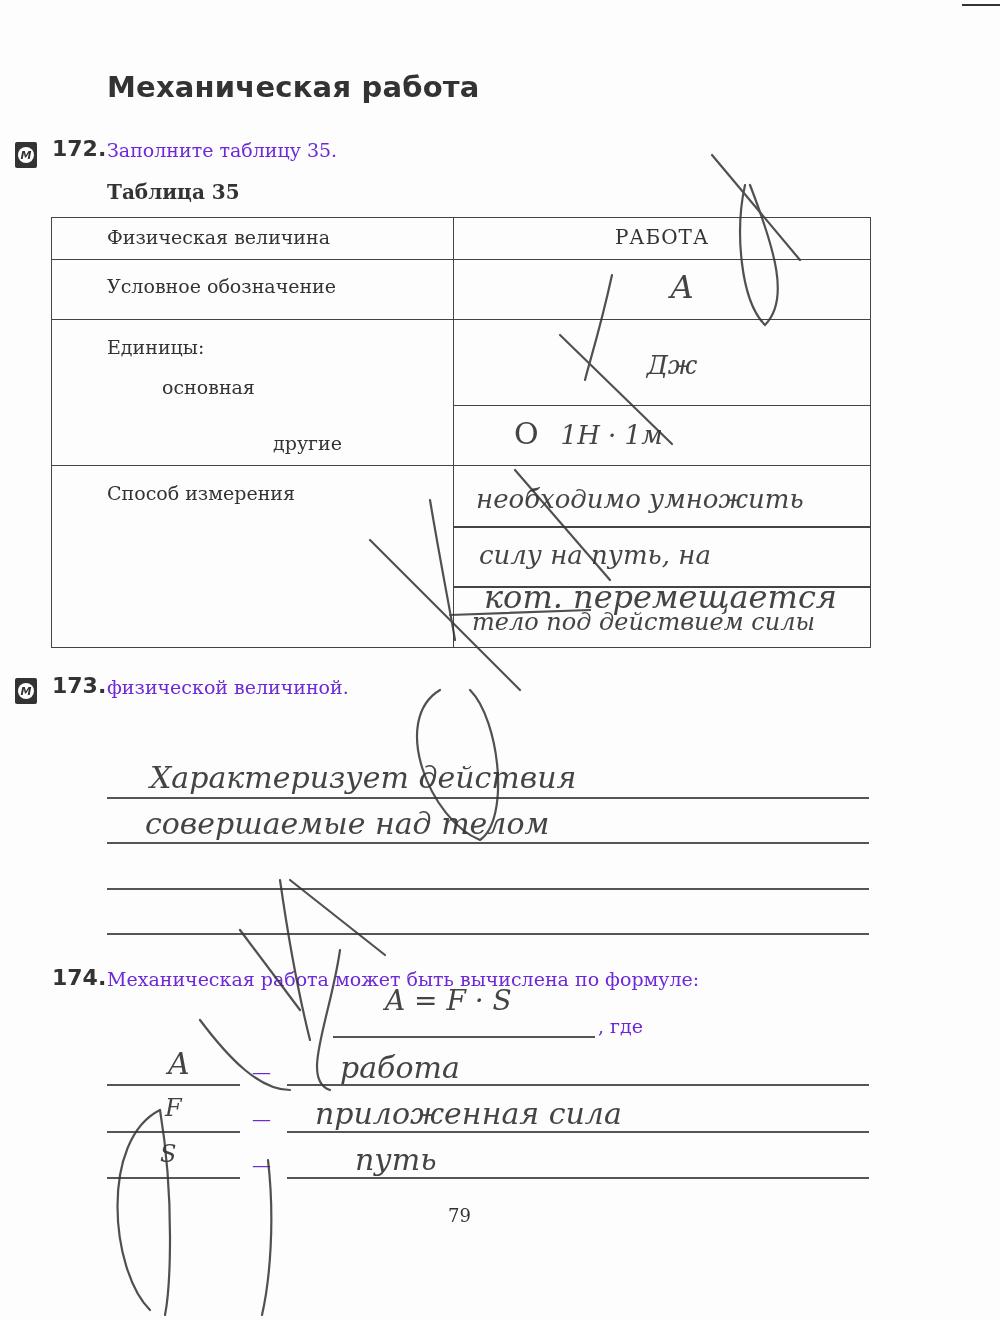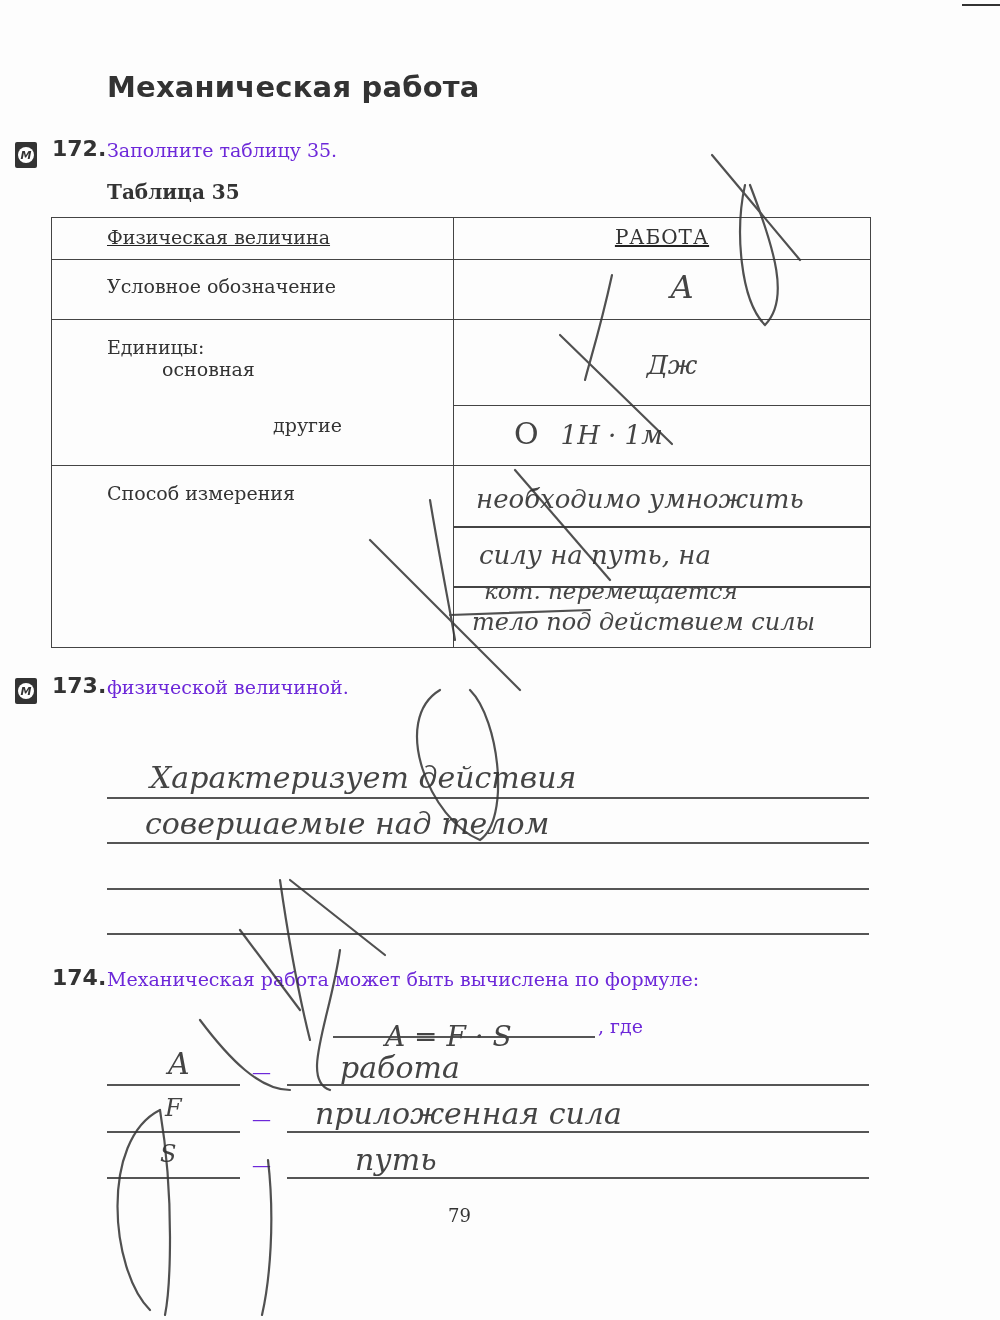--- a/index.html
+++ b/index.html
@@ -33,47 +33,47 @@
 
 <div class="abs badge" style="left:15px;top:142px;">
     <span>M</span>
   </div>
 <div class="abs num" style="left:52px;top:136px;">172.</div>
 <div class="abs task-text" style="left:107px;top:136px;">Заполните таблицу 35.</div>
 <div class="abs table-caption" style="left:107px;top:180px;">Таблица 35</div>
 
 <table class="t35">
   <tbody>
-      <tr style="height:42px;text-decoration:underline;">
+      <tr style="height:42px;">
     <td style="width:346px;padding-left:55px;padding-top:8px;">Физическая величина</td>
     <td style="text-align:center;padding-top:7px;font-size:20px;letter-spacing:1px;">РАБОТА</td>
   </tr>
   <tr style="height:60px;">
     <td style="padding-left:55px;padding-top:15px;">Условное обозначение</td>
     <td style="text-align:center;padding-top:8px;"><span class="hw" style="margin-left:40px;font-size:32px;">A</span></td>
   </tr>
   <tr style="height:86px;">
     <td rowspan="2" style="padding-left:55px;padding-top:16px;">
       <div>Единицы:</div>
-      <div style="padding-left:55px;margin-top:0;">основная</div>
+      <div style="padding-left:55px;margin-top:18px;">основная</div>
       <div style="padding-left:55px;margin-top:34px;text-align:center;">другие</div>
     </td>
     <td style="text-align:center;padding-top:30px;"><span class="hw" style="margin-left:20px;">Дж</span></td>
   </tr>
   <tr style="height:60px;">
     <td style="padding-left:60px;padding-top:10px;"><span class="hw" style="font-style:normal;font-size:30px;margin-right:22px;">O</span><span class="hw">1Н · 1м</span></td>
   </tr>
   <tr style="height:182px;">
     <td style="padding-left:55px;padding-top:16px;">Способ измерения</td>
     <td style="position:relative;">
       <div style="position:absolute;left:0;right:0;top:60px;height:1.5px;background:#444;"></div>
       <div style="position:absolute;left:0;right:0;top:120px;height:1.5px;background:#444;"></div>
       <div class="hw" style="position:absolute;left:22px;top:18px;">необходимо умножить</div>
       <div class="hw" style="position:absolute;left:25px;top:74px;">силу на путь, на</div>
-      <div class="hw" style="position:absolute;left:30px;top:112px;font-size:23px;">кот. перемещается</div>
+      <div class="hw" style="position:absolute;left:30px;top:112px;font-size:32px;">кот. перемещается</div>
       <div class="hw" style="position:absolute;left:18px;top:142px;font-size:24px;">тело под действием силы</div>
     </td>
   </tr>
 </tbody>
   </table>
 
 <div class="abs badge" style="left:15px;top:678px;">
     <span>M</span>
   </div>
 <div class="abs num" style="left:52px;top:673px;">173.</div>
@@ -85,21 +85,21 @@
 <div class="ruled" style="left:107px;top:842px;width:762px;"></div>
 <div class="ruled" style="left:107px;top:888px;width:762px;"></div>
 <div class="ruled" style="left:107px;top:933px;width:762px;"></div>
 <div class="abs hw" style="left:150px;top:760px;font-size:30px;">Характеризует действия</div>
 <div class="abs hw" style="left:145px;top:806px;font-size:30px;">совершаемые над телом</div>
 
 <div class="abs num" style="left:52px;top:965px;">174.</div>
 <div class="abs task-text" style="left:107px;top:965px;">Механическая работа может быть вычислена по формуле:</div>
 
 <div class="ruled" style="left:333px;top:1036px;width:262px;height:1.5px;"></div>
-<div class="abs hw" style="left:385px;top:1020px;font-size:28px;">A = F · S</div>
+<div class="abs hw" style="left:385px;top:984px;font-size:28px;">A = F · S</div>
 <div class="abs task-text" style="left:598px;top:1012px;">, где</div>
 
 <div class="ruled" style="left:107px;top:1084px;width:133px;"></div>
 <div class="ruled" style="left:287px;top:1084px;width:582px;"></div>
 <div class="ruled" style="left:107px;top:1131px;width:133px;"></div>
 <div class="ruled" style="left:287px;top:1131px;width:582px;"></div>
 <div class="ruled" style="left:107px;top:1177px;width:133px;"></div>
 <div class="ruled" style="left:287px;top:1177px;width:582px;"></div>
 
 <div class="abs task-text" style="left:252px;top:1058px;">—</div>

